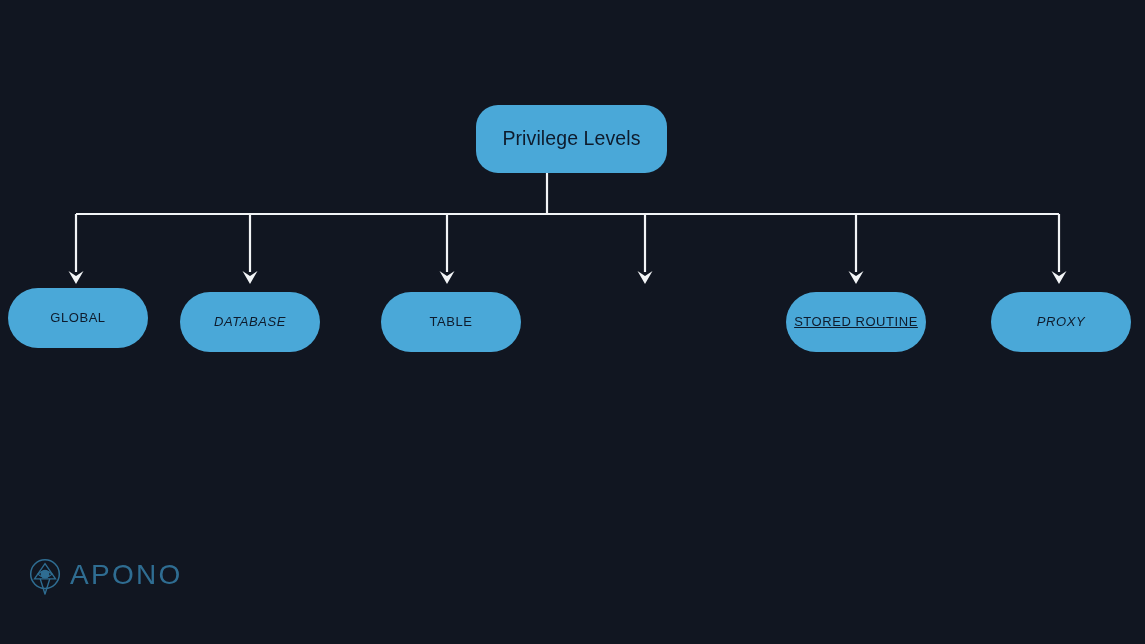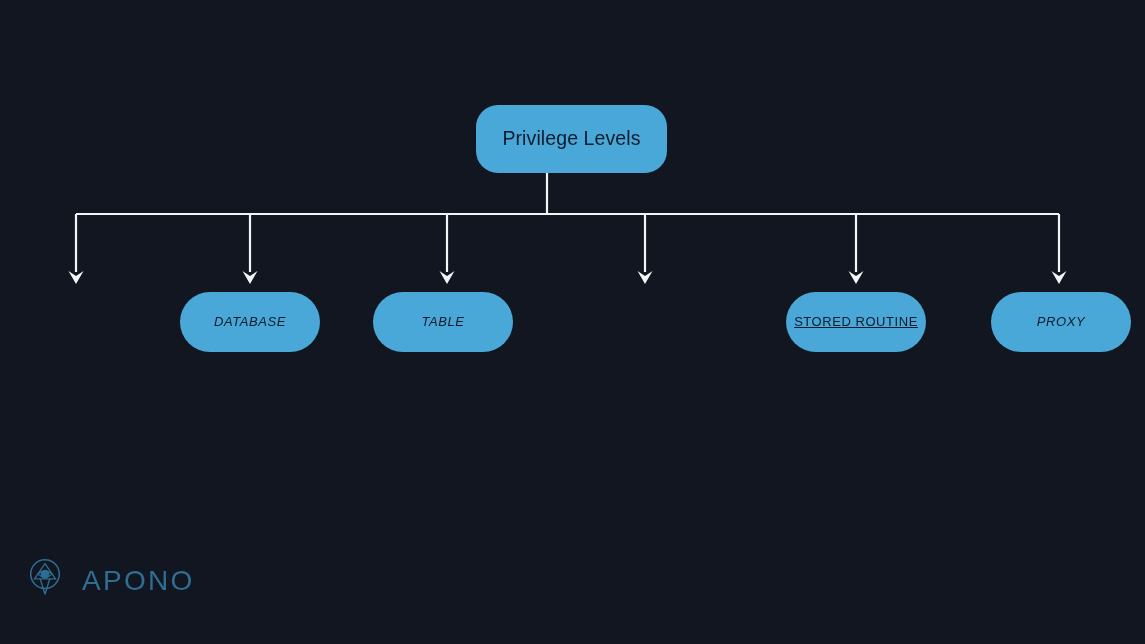--- a/index.html
+++ b/index.html
@@ -65,33 +65,33 @@
     width: 140px;
     height: 60px;
     font-size: 13px;
     letter-spacing: 0.55px;
     border-radius: 30px;
   }
 
   
   .child-0 { left: 8px;   top: 288px; }
   .child-1 { left: 180px; font-style: italic; }
-  .child-2 { left: 373px; font-style: italic; }
+  .child-2 { left: 381px; }
   .child-3 { left: 576px; }
   .child-4 { left: 786px; text-decoration: underline; }
   .child-5 { left: 991px; font-style: italic; }
 
   
   #brand {
     position: absolute;
     left: 24px;
     top: 555px;
     display: flex;
-    align-items: flex-end;
-    gap: 16px;
+    align-items: center;
+    gap: 4px;
     user-select: none;
   }
 
   #brand .mark {
     width: 42px;
     height: 42px;
     display: block;
   }
 
   #brand .wordmark {
@@ -128,20 +128,21 @@
       <path d="M242.5,271 L250,284 L257.5,271 L250,276 Z"></path>
       <path d="M439.5,271 L447,284 L454.5,271 L447,276 Z"></path>
       <path d="M637.5,271 L645,284 L652.5,271 L645,276 Z"></path>
       <path d="M848.5,271 L856,284 L863.5,271 L856,276 Z"></path>
       <path d="M1051.5,271 L1059,284 L1066.5,271 L1059,276 Z"></path>
     </g>
   </svg>
 
   <div class="node node-root">Privilege Levels</div>
 
+  <div class="node node-child child-0">GLOBAL</div>
 
   <div class="node node-child child-1">DATABASE</div>
 
   <div class="node node-child child-2">TABLE</div>
 
 
   <div class="node node-child child-4">STORED ROUTINE</div>
 
   <div class="node node-child child-5">PROXY</div>
 

